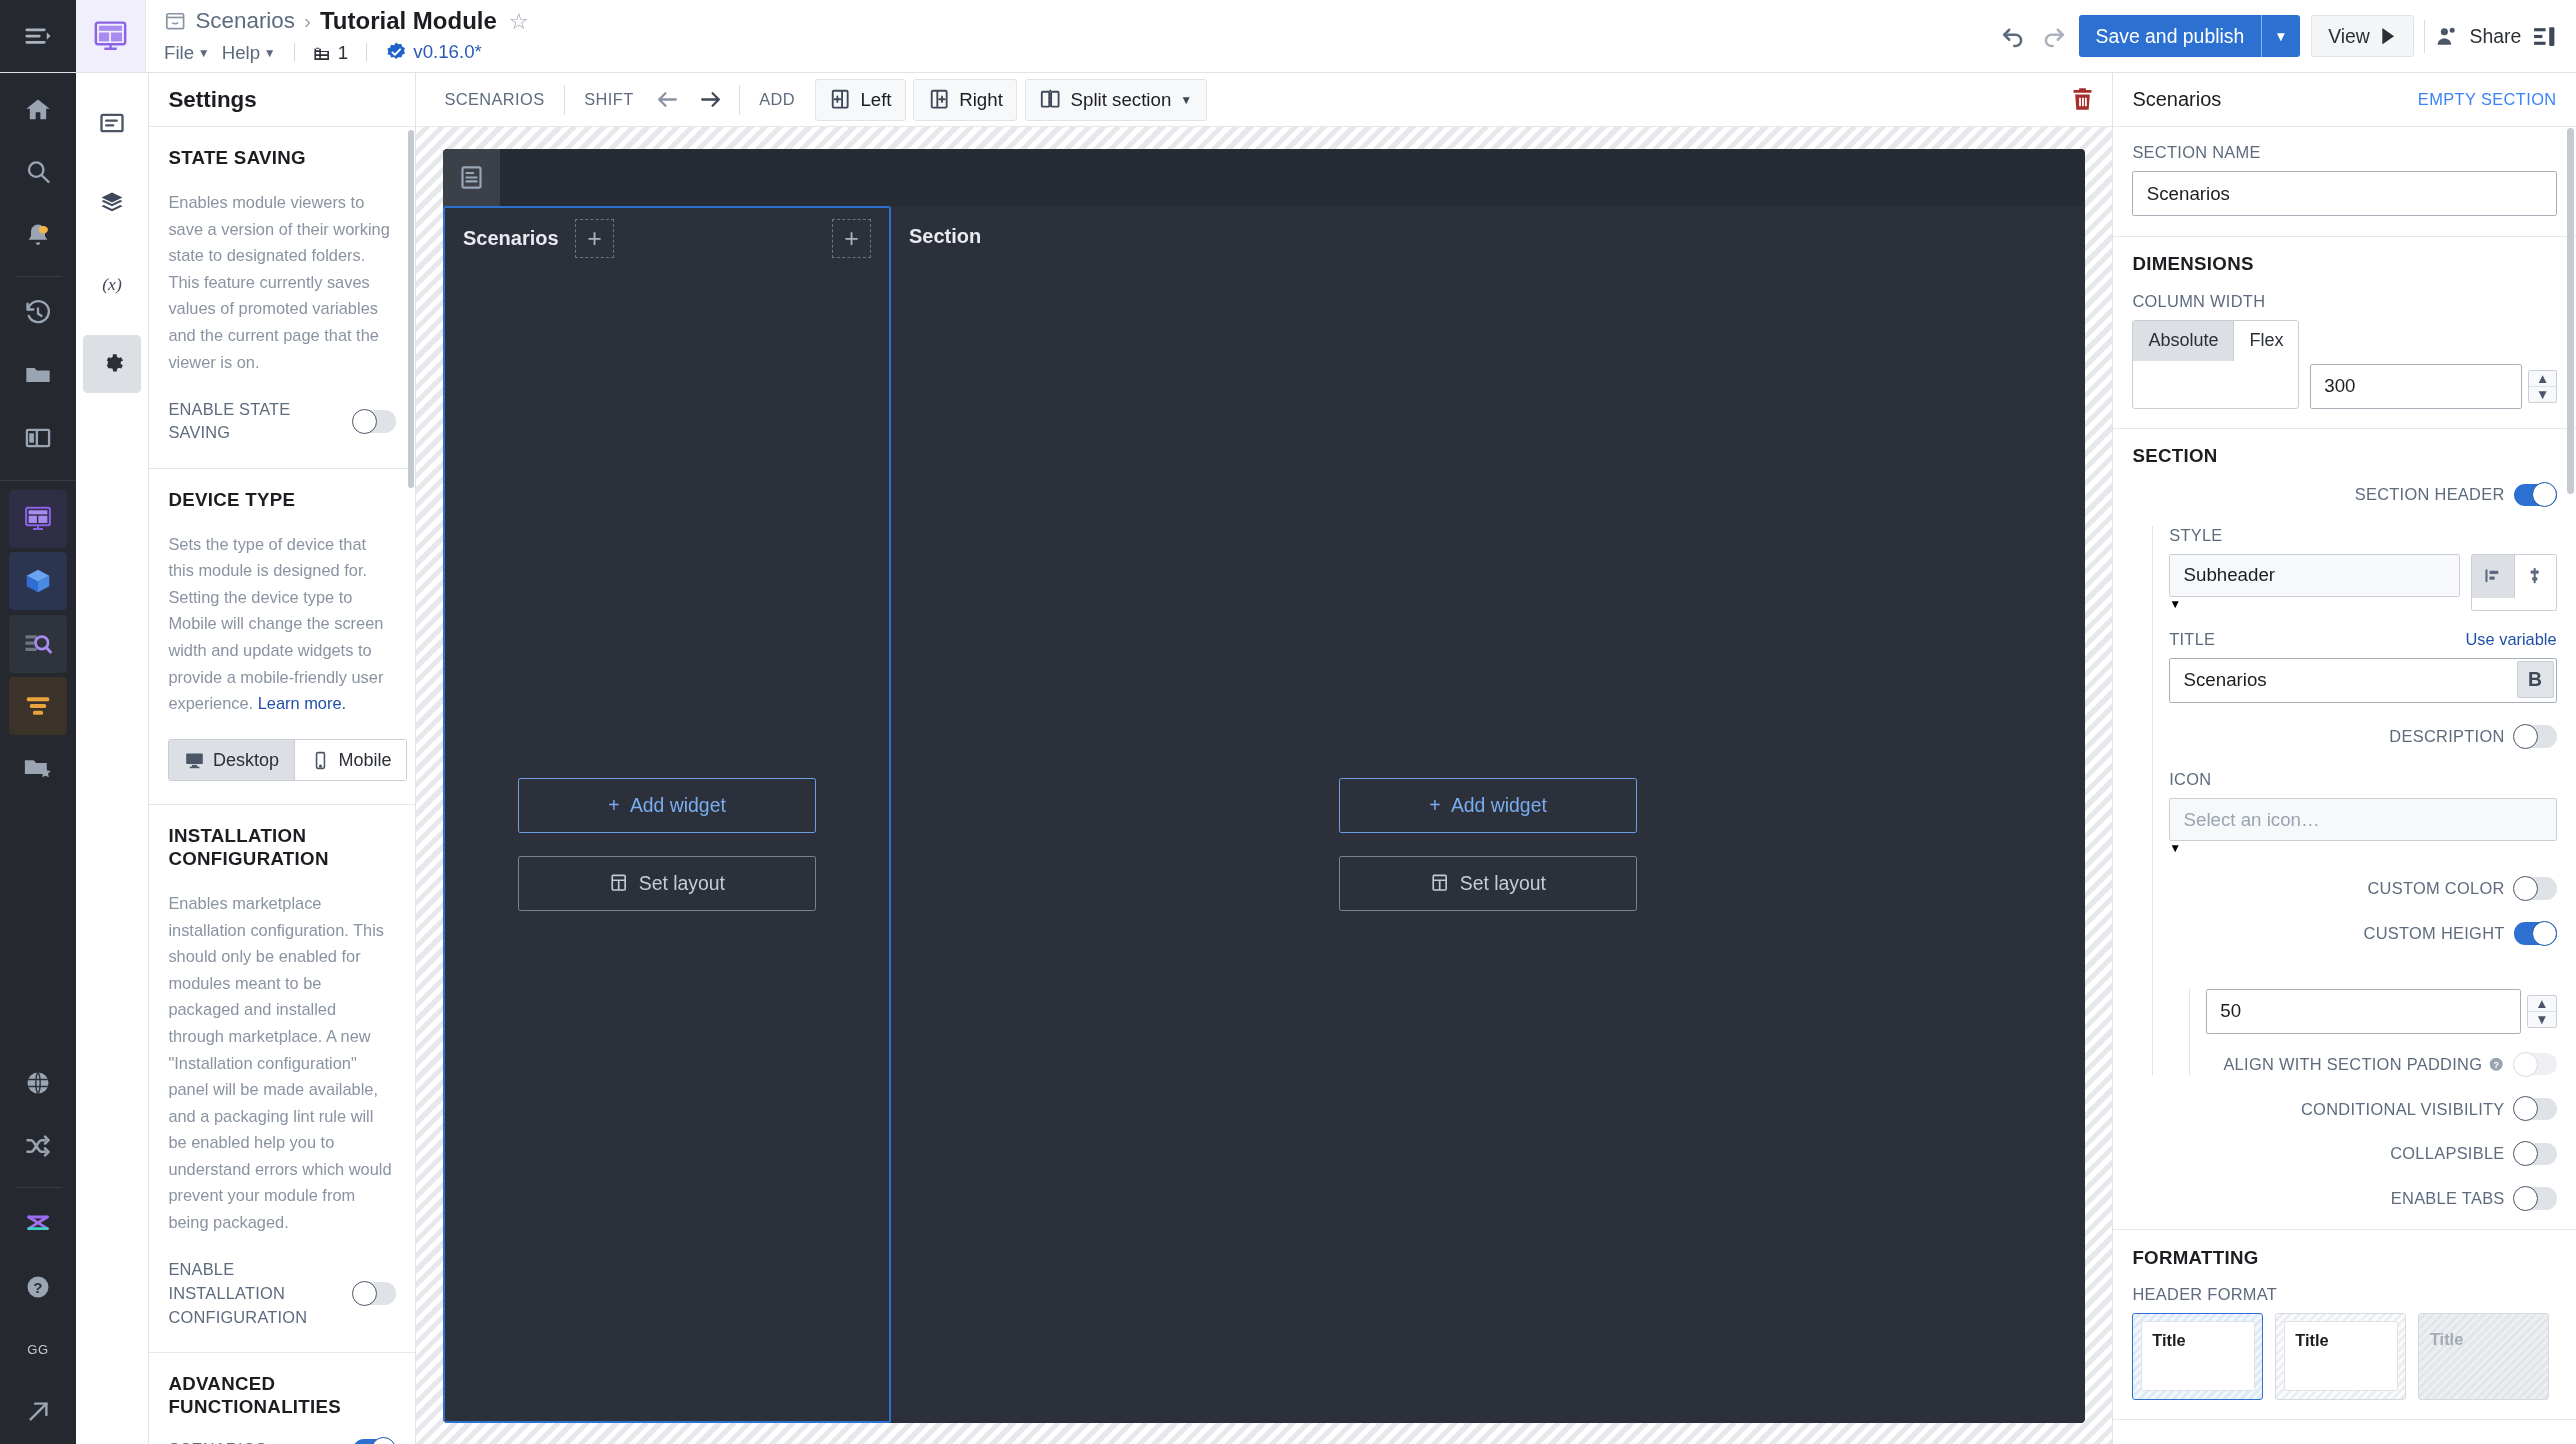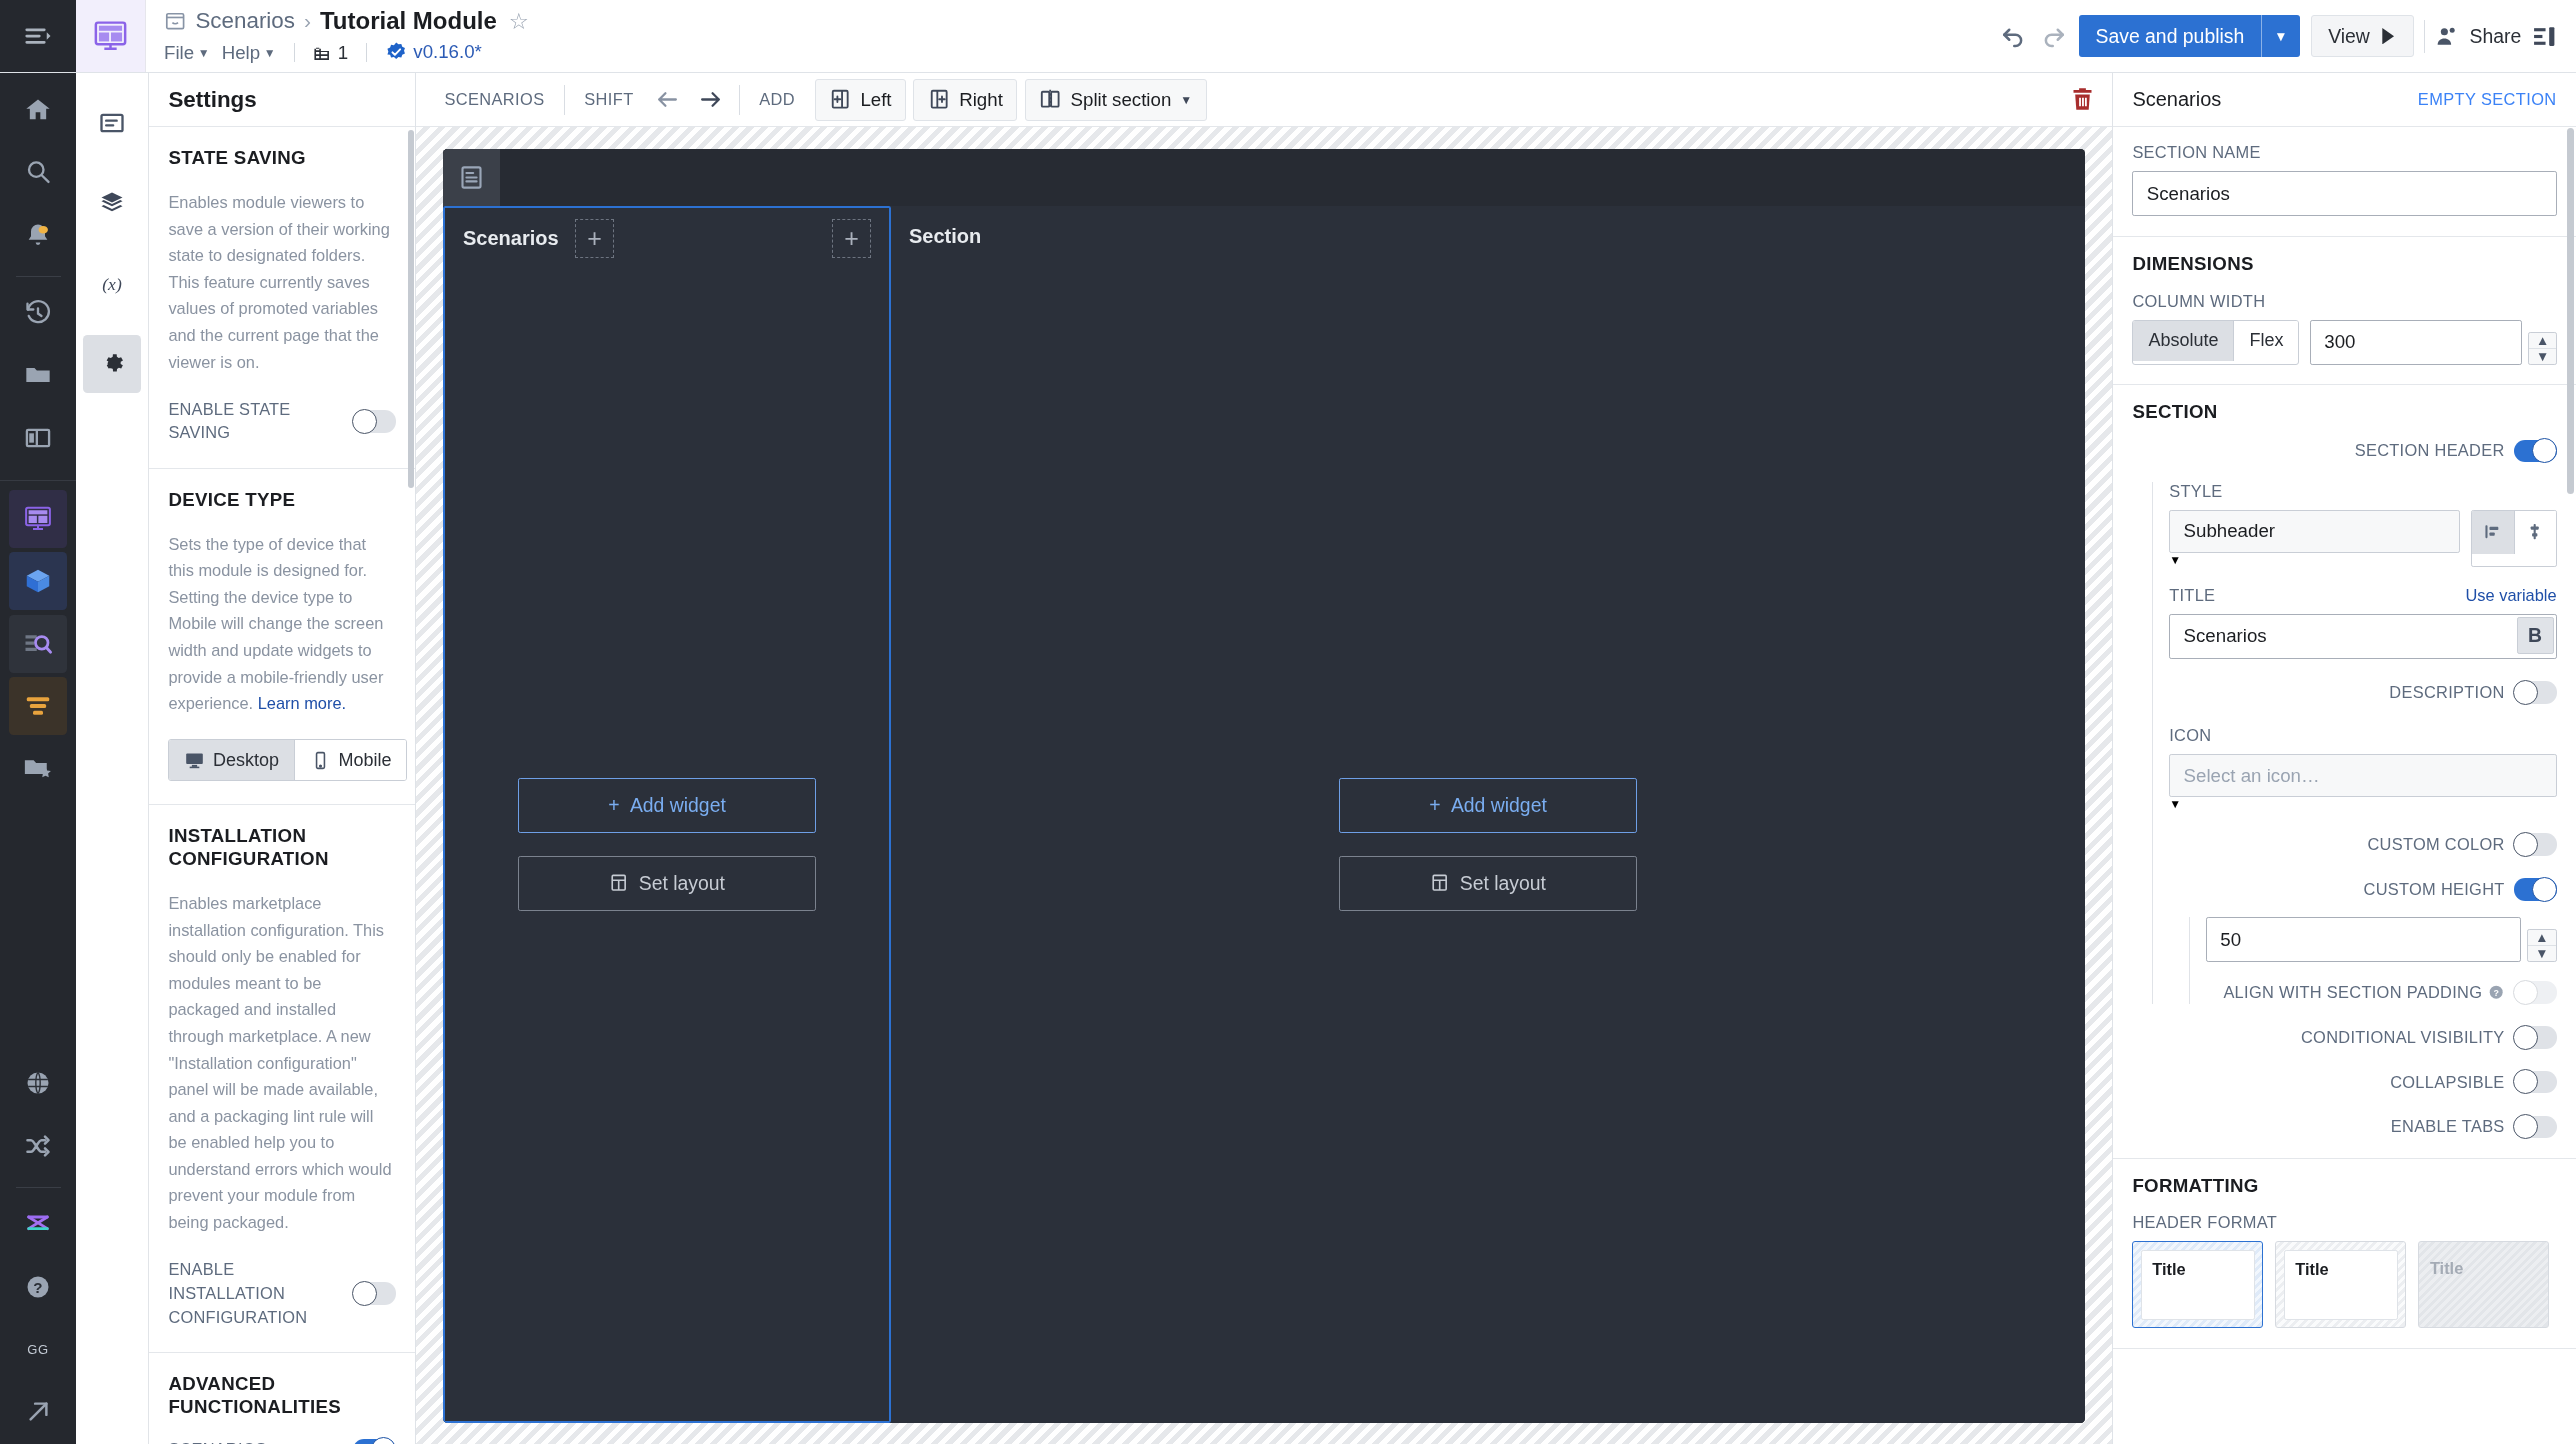--- a/index.html
+++ b/index.html
@@ -201,21 +201,21 @@
   .txtin {
     width: 100%; height: 45px; border: 0.7px solid #a8aeb8; border-radius: 2.2px;
     background: #fff; padding: 0 13.4px; font-size: 18.7px; color: #1b1d21;
     font-family: "Liberation Sans", sans-serif;
   }
   .rp-row { display: flex; align-items: center; justify-content: flex-end; gap: 9px; }
   .rp-row + .rp-row { margin-top: 22.4px; }
   .rp-label { font-size: 16.4px; color: #5e6b7e; letter-spacing: 0.3px; display: flex; align-items: center; gap: 6px; }
   .indent { margin-left: 19.4px; padding-left: 16.4px; border-left: 1.5px solid #e0e3e8; }
   .widthrow { display: flex; align-items: stretch; gap: 10.4px; }
-  .numwrap { flex: 1; display: flex; align-items: flex-end; gap: 6px; }
+  .numwrap { flex: 1; display: flex; align-items: center; gap: 6px; margin-top: 44px; }
   .spinner {
     width: 33px; border: 0.7px solid #c9ced6; border-radius: 2.2px; background: #f7f8f9;
     display: flex; flex-direction: column; overflow: hidden;
   }
   .spinner div { flex: 1; display: flex; align-items: center; justify-content: center; color: #4a5567; font-size: 13.4px; }
   .spinner div + div { border-top: 0.7px solid #dde1e6; }
   .selwrap { position: relative; flex: 1; }
   .sel {
     width: 100%; height: 43px; background: #f7f8f9; border: 0.7px solid #c9ced6;
     border-radius: 2.2px; display: flex; align-items: center; padding: 0 13.4px;

